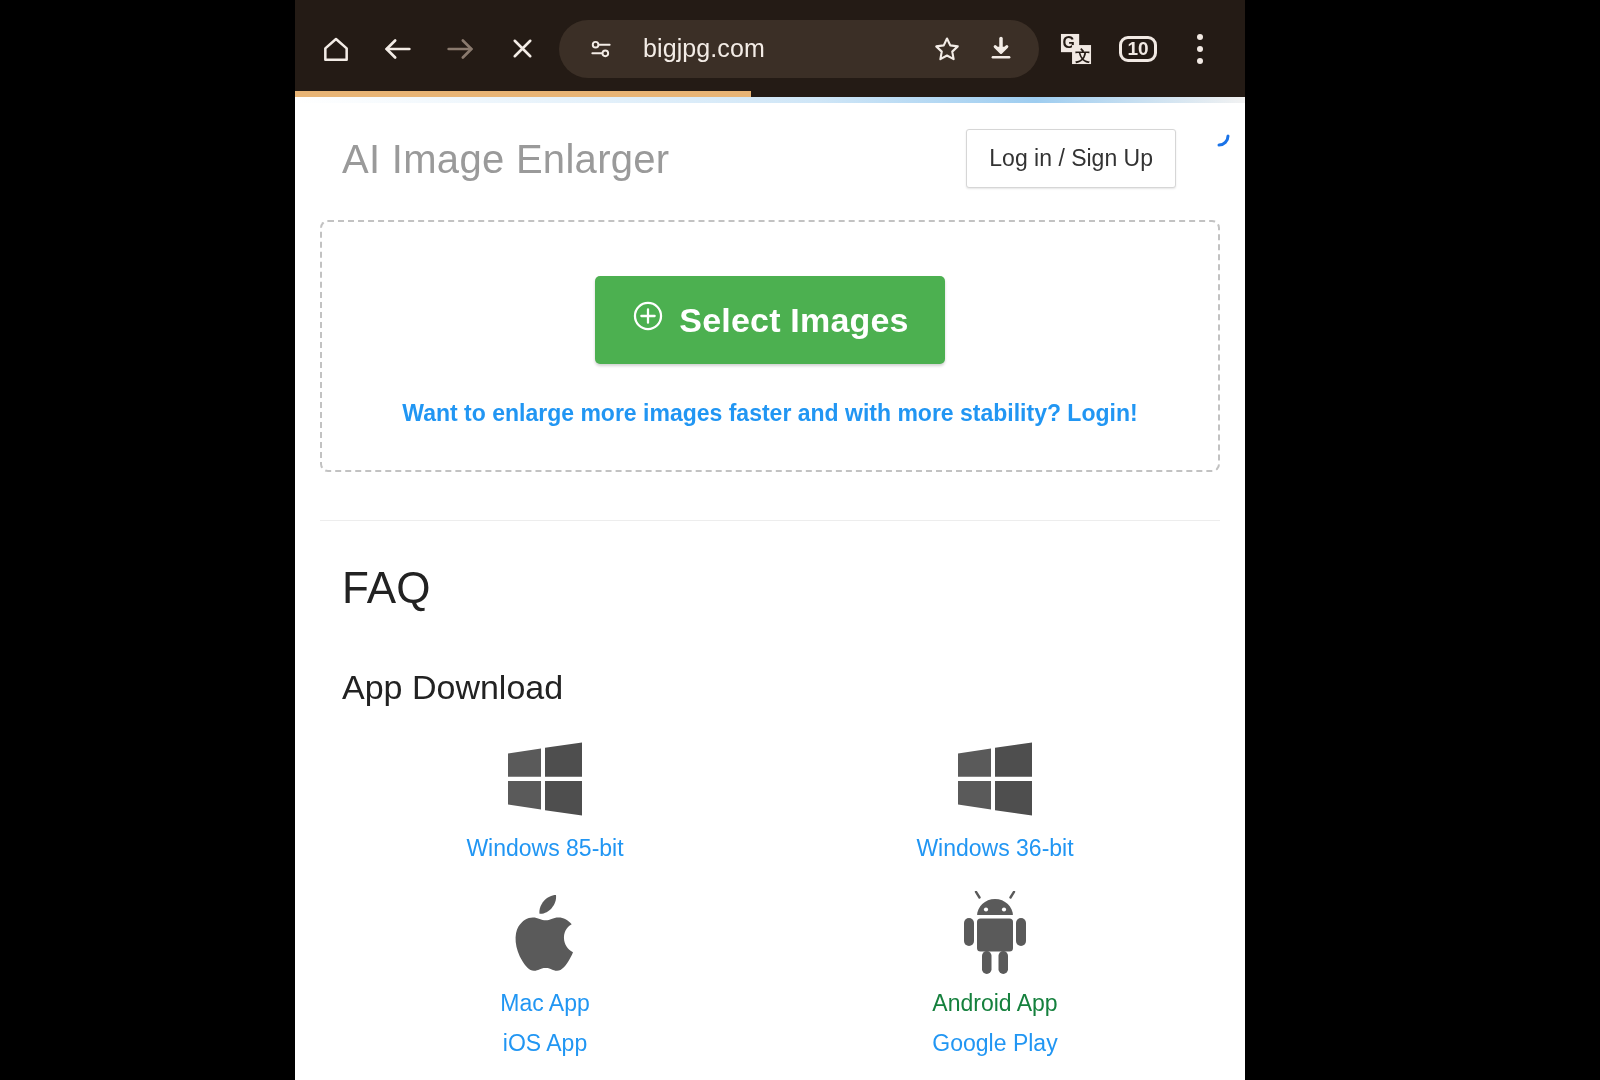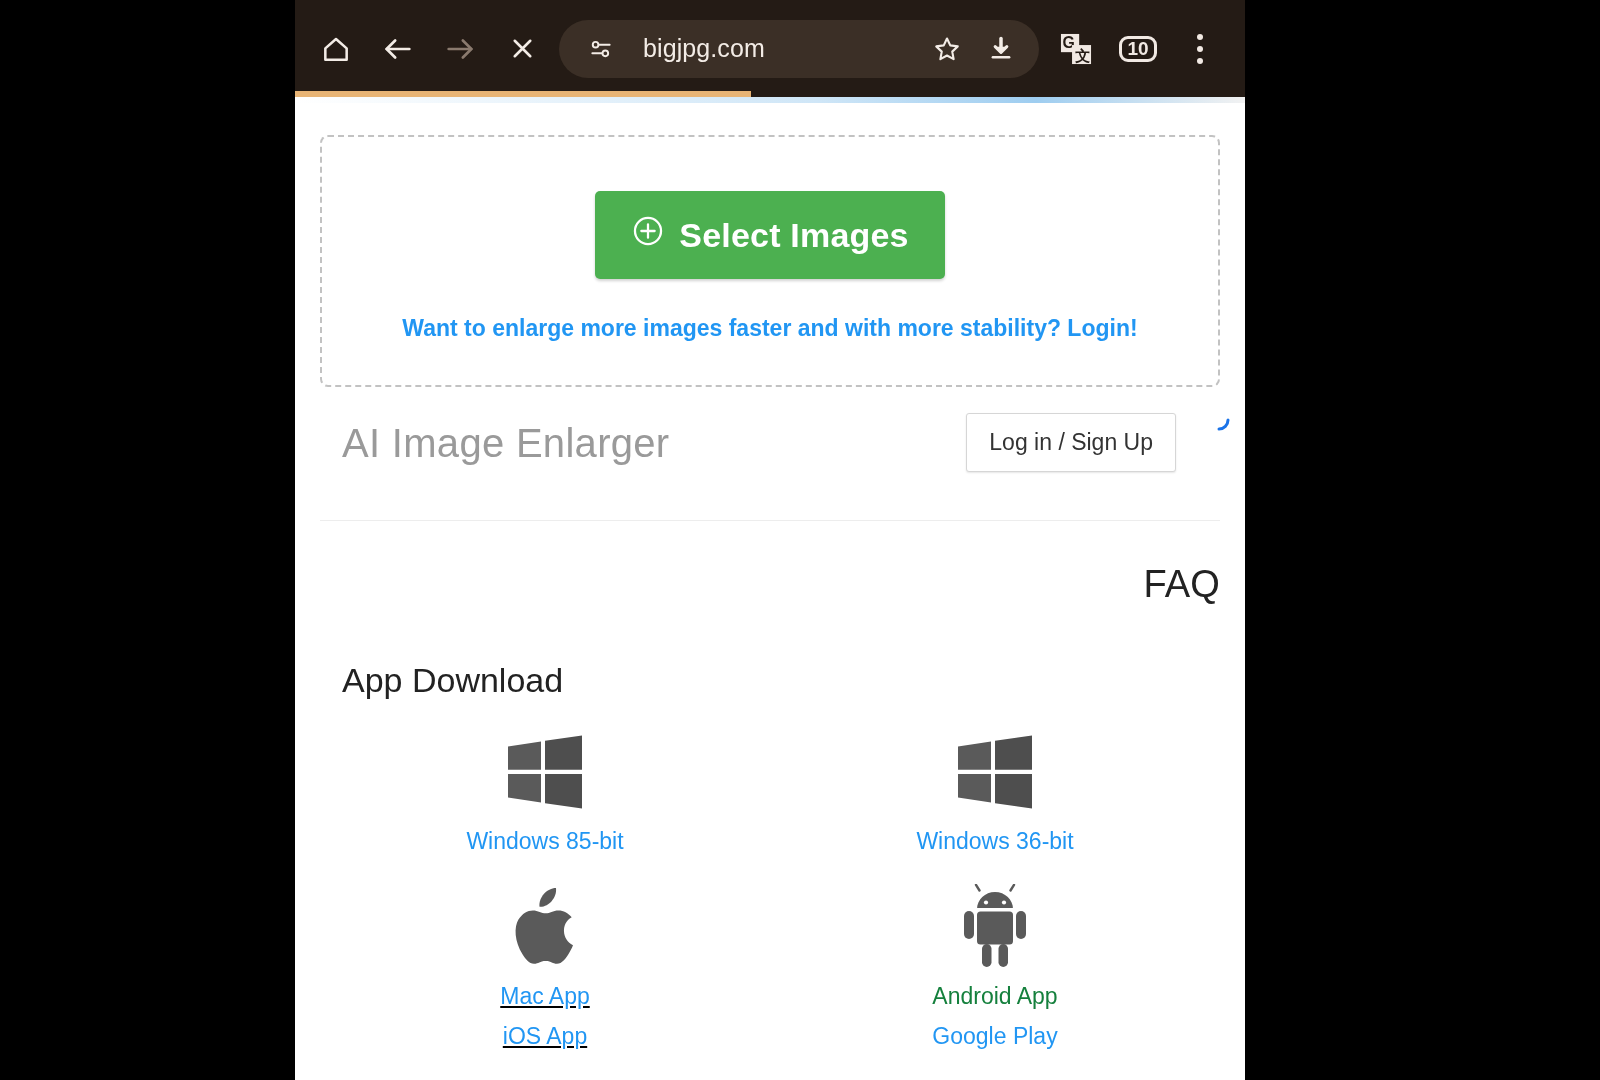--- a/index.html
+++ b/index.html
@@ -186,25 +186,24 @@
     cursor: pointer;
     text-align: center;
   }
   #divider {
     margin: 48px 0 0 0;
     height: 1px;
     background: #ededed;
   }
   #faq-heading {
     margin: 42px 0 0 22px;
-    font-size: 38px;
+    font-size: 44px;
     font-weight: 400;
     color: #222222;
     letter-spacing: 0.2px;
-    text-align: right;
   }
   #app-download-heading {
     margin: 55px 0 0 22px;
     font-size: 34px;
     font-weight: 400;
     color: #222222;
   }
   #app-grid {
     margin-top: 32px;
     display: grid;
@@ -317,41 +316,41 @@
 
       <div id="progress-track">
         <div id="progress-fill" style="width: 48%; background: rgb(232, 180, 117);"></div>
       </div>
     </div>
 
     <div id="page-glow"></div>
 
     <div id="page">
 
+      <div id="page-header">
+        <div id="page-title">AI Image Enlarger</div>
+        <button id="login-button">Log in / Sign Up</button>
+        <span id="spinner">
+          <svg width="26" height="26" viewBox="0 0 26 26" fill="none">
+            <path d="M22 13a9 9 0 0 1-9 9" stroke="#1a73e8" stroke-width="3" stroke-linecap="round"></path>
+          </svg>
+        </span>
+      </div>
+
       <div id="dropzone">
         <button id="select-images-button" style="background: rgb(76, 176, 80);">
           <span>
             <svg width="34" height="34" viewBox="0 0 24 24" fill="none" stroke="#ffffff" stroke-width="1.6" stroke-linecap="round">
               <circle cx="12" cy="12" r="9.2"></circle>
                 <path d="M12 7.3v9.4M7.3 12h9.4"></path>
             </svg>
           </span>
           <span id="select-images-label">Select Images</span>
         </button>
         <div id="dropzone-hint" style="color: rgb(33, 150, 243);">Want to enlarge more images faster and with more stability? Login!</div>
-      </div>
-
-      <div id="page-header">
-        <div id="page-title">AI Image Enlarger</div>
-        <button id="login-button">Log in / Sign Up</button>
-        <span id="spinner">
-          <svg width="26" height="26" viewBox="0 0 26 26" fill="none">
-            <path d="M22 13a9 9 0 0 1-9 9" stroke="#1a73e8" stroke-width="3" stroke-linecap="round"></path>
-          </svg>
-        </span>
       </div>
 
       <div id="divider"></div>
 
       <h2 id="faq-heading">FAQ</h2>
       <h3 id="app-download-heading">App Download</h3>
 
       <div id="app-grid">
 
         <div class="app-cell">
@@ -371,21 +370,21 @@
             <svg width="82" height="78" viewBox="0 0 82 78">
               <path d="M4 13.5 37 8.4v28.3H4z" fill="#5a5a5a"></path>
               <path d="M41 7.8 78 2.4v34.3H41z" fill="#4e4e4e"></path>
               <path d="M4 41h33v28.4L4 64.5z" fill="#5a5a5a"></path>
               <path d="M41 41h37v34.6L41 70.2z" fill="#4e4e4e"></path>
             </svg>
           </span>
           <span class="app-link" style="color: rgb(33, 150, 243);">Windows 36-bit</span>
         </div>
 
-        <div class="app-cell" style="margin-top:28px;text-decoration:underline;">
+        <div class="app-cell" style="margin-top:28px;">
           <span class="app-icon">
             <svg width="72" height="86" viewBox="0 0 72 86">
               <path d="M47 4c.6 5-1.4 9.6-4.2 12.9-3 3.5-7.8 6.2-12.3 5.8-.7-4.8 1.6-9.7 4.3-12.8C37.9 6.4 43 3.9 47 4z" fill="#5a5a5a"></path>
               <path d="M64 61.3c-1.5 3.6-2.3 5.2-4.3 8.4-2.8 4.5-6.8 10.1-11.7 10.1-4.4.1-5.5-2.9-11.4-2.8-5.9 0-7.2 2.9-11.6 2.8-4.9 0-8.6-5-11.5-9.5-7.9-12.5-8.8-27.2-3.9-35 3.5-5.6 9-8.9 14.2-8.9 5.3 0 8.6 2.9 13 2.9 4.2 0 6.8-2.9 12.9-2.9 4.6 0 9.5 2.5 13 6.9-11.4 6.3-9.5 22.6 1.3 28z" fill="#5a5a5a"></path>
             </svg>
           </span>
           <span class="app-link" style="color: rgb(33, 150, 243);">Mac App</span>
           <span class="app-link second" style="color: rgb(33, 150, 243);">iOS App</span>
         </div>
 

